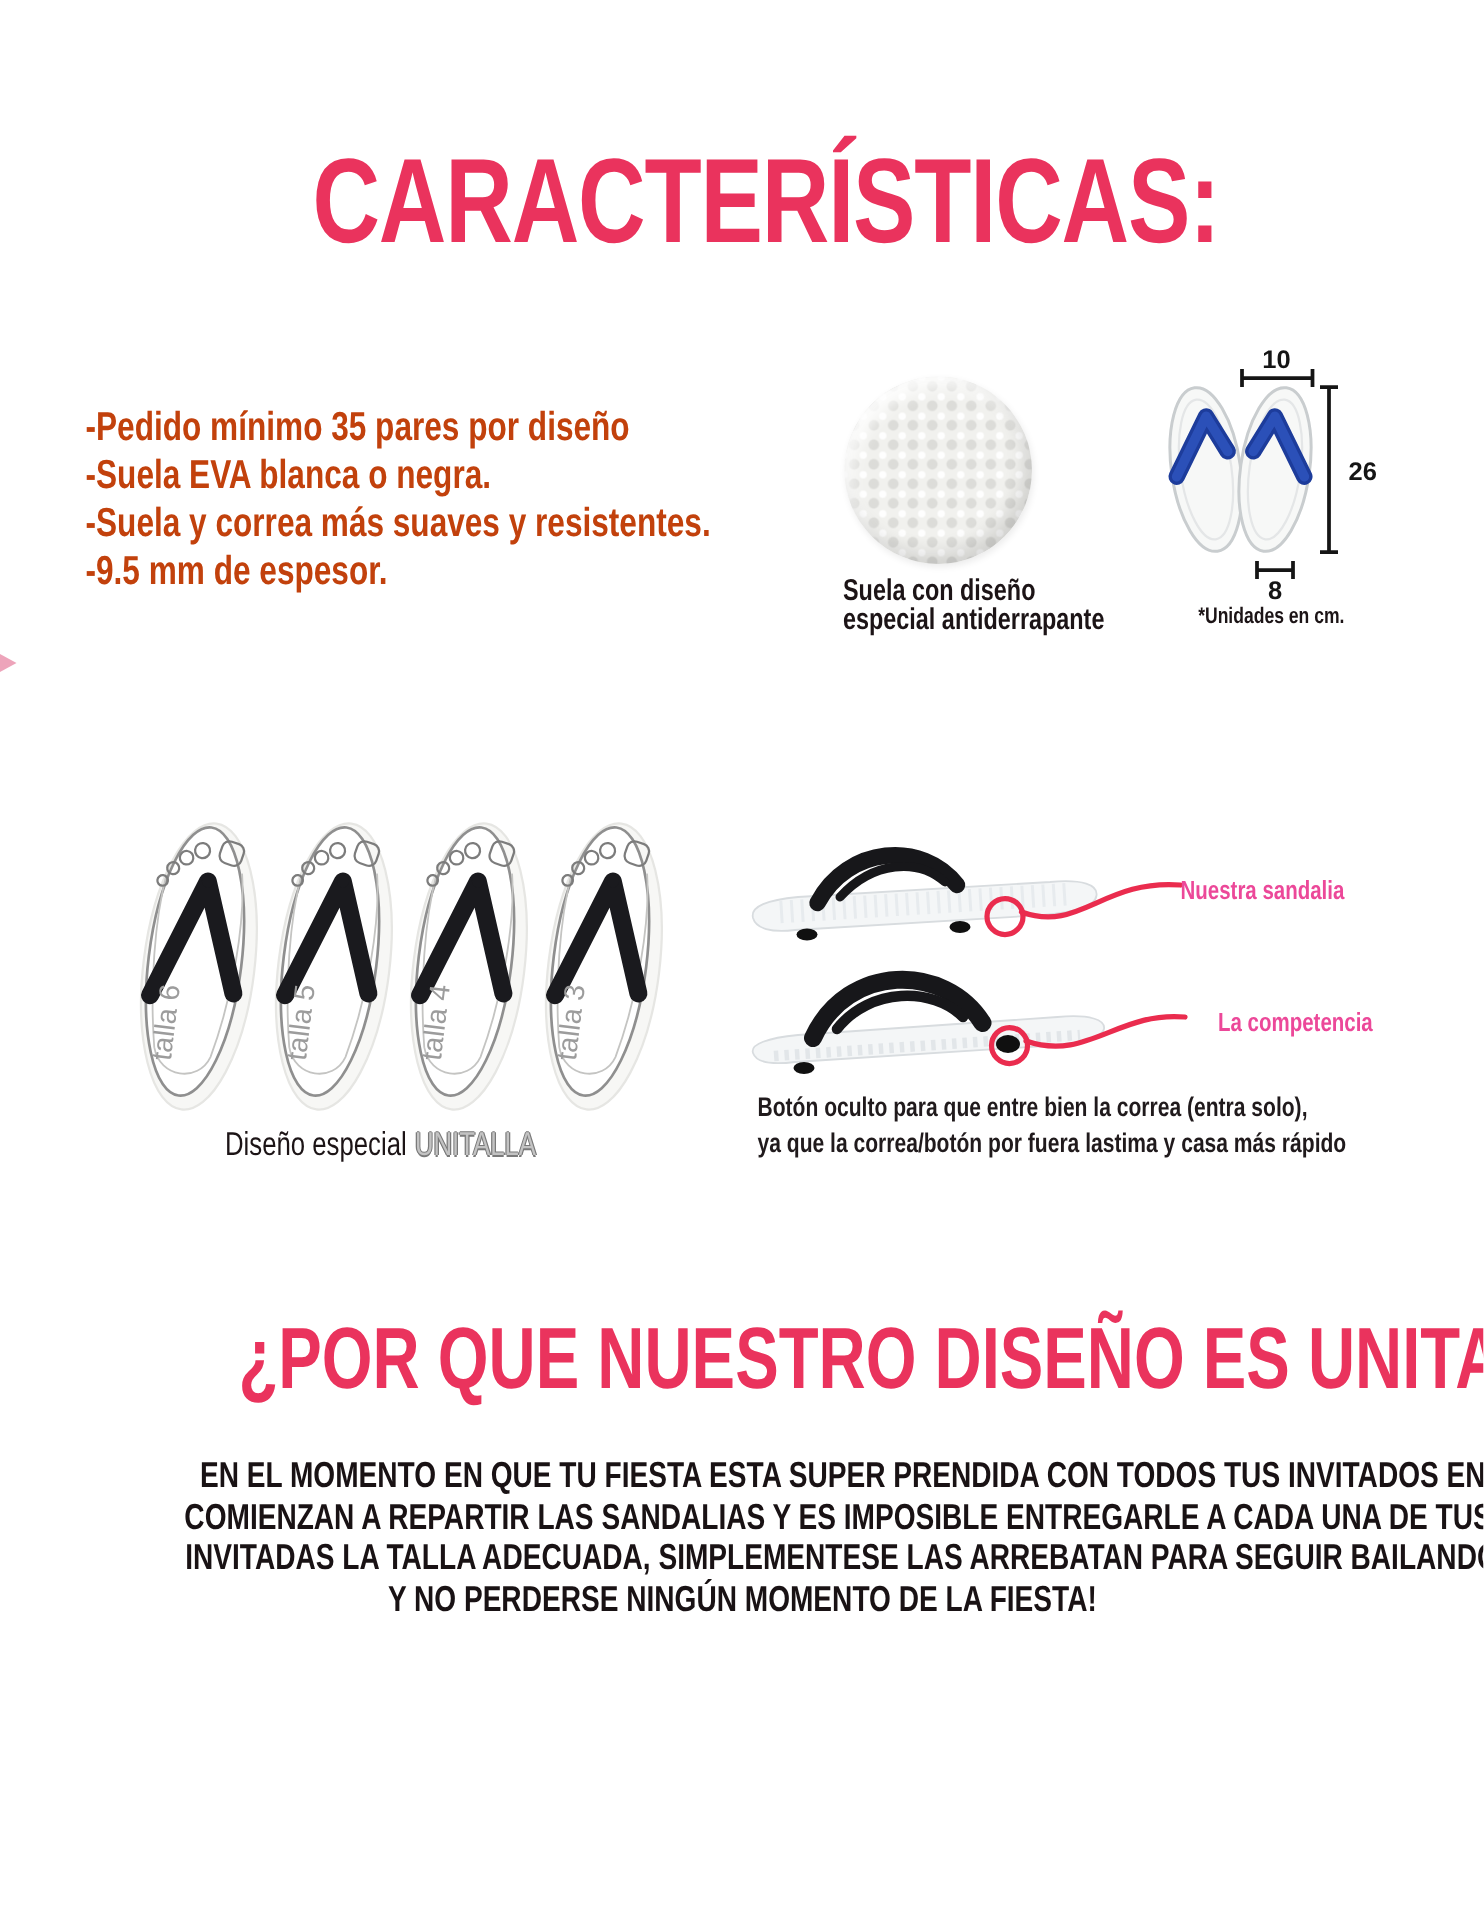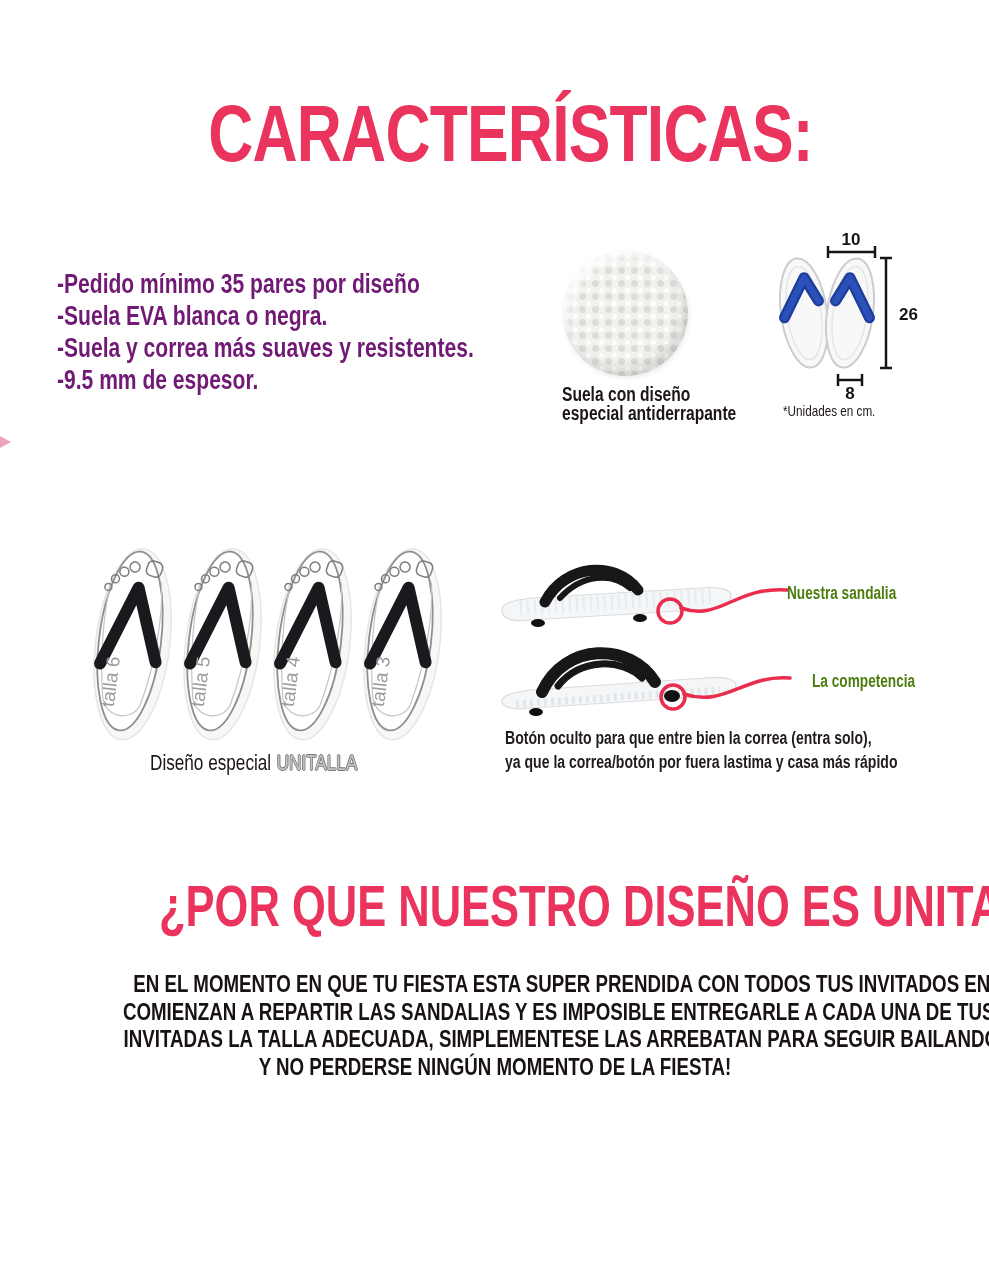--- a/index.html
+++ b/index.html
@@ -3,40 +3,40 @@
 <meta charset="utf-8">
 <style>
   html,body{margin:0;padding:0;background:#fff;}
   .page{position:relative;width:989px;height:1280px;background:#ffffff;overflow:hidden;
         font-family:"Liberation Sans",sans-serif;color:#1c1416;}
   .cx{display:inline-block;transform:scaleX(.78);transform-origin:center;white-space:nowrap;}
   .cxl{display:inline-block;transform:scaleX(.78);transform-origin:left center;white-space:nowrap;}
 
   .title{position:absolute;top:72px;left:0;width:100%;margin:16px;text-align:center;
          font-size:80px;font-weight:bold;letter-spacing:-1px;color:#ea335d;}
-  .features{position:absolute;left:57px;top:268px;font-size:27px;font-weight:bold;line-height:32px;color:#701a75;}
+  .features{position:absolute;left:57px;top:268px;font-size:27px;font-weight:bold;line-height:32px;color:#c2410c;}
 
   .sole-circle{position:absolute;left:563px;top:251px;width:125px;height:125px;border-radius:50%;
     background-color:#f1f1ee;
     background-image:
       radial-gradient(circle, rgba(110,110,104,.16) 0 3px, rgba(255,255,255,0) 4px),
       radial-gradient(circle, rgba(255,255,255,.95) 0 2px, rgba(255,255,255,0) 3px);
     background-size:13px 13px,13px 13px;background-position:0 0,6px 7px;
     box-shadow:inset -5px -7px 12px rgba(0,0,0,.13), inset 5px 7px 10px rgba(255,255,255,.85), 1px 2px 5px rgba(0,0,0,.08);}
   .sole-cap{position:absolute;left:562px;top:385px;font-size:20px;font-weight:bold;line-height:19px;color:#1c1416;}
 
   .pair-svg{position:absolute;left:770px;top:232px;width:155px;height:172px;}
-  .units{position:absolute;left:770px;top:402px;width:155px;text-align:left;font-size:15px;font-weight:normal;}
+  .units{position:absolute;left:770px;top:402px;width:155px;text-align:center;font-size:15px;font-weight:bold;}
 
   .sizes-svg{position:absolute;left:72px;top:538px;width:382px;height:216px;}
   .sizes-cap{position:absolute;left:150px;top:750px;font-size:22px;font-weight:normal;color:#1c1416;}
   .brand{margin-left:7px;color:#c3c3c3;text-shadow:-1px 0 #7a7a7a,1px 0 #7a7a7a,0 -1px #7a7a7a,0 1px #7a7a7a;}
 
   .compare-svg{position:absolute;left:490px;top:556px;width:320px;height:170px;}
-  .cmp-label{position:absolute;font-size:17.5px;font-weight:bold;color:#4d7c0f;}
+  .cmp-label{position:absolute;font-size:17.5px;font-weight:bold;color:#ec4899;}
   .lbl1{left:787px;top:583px;}
   .lbl2{left:792px;top:671px;padding-left:20px;}
   .note{position:absolute;left:505px;top:726px;font-size:18px;font-weight:bold;line-height:24px;color:#201a1c;}
 
   .why{position:absolute;top:872px;left:0;width:100%;margin:0;text-align:center;
        font-size:58px;font-weight:bold;color:#ea335d;}
   .why .cx{transform:scaleX(.75);}
   .body-text{position:absolute;top:970px;left:0;width:100%;text-align:center;
              font-size:24px;font-weight:bold;line-height:27.5px;color:#191214;}
 

